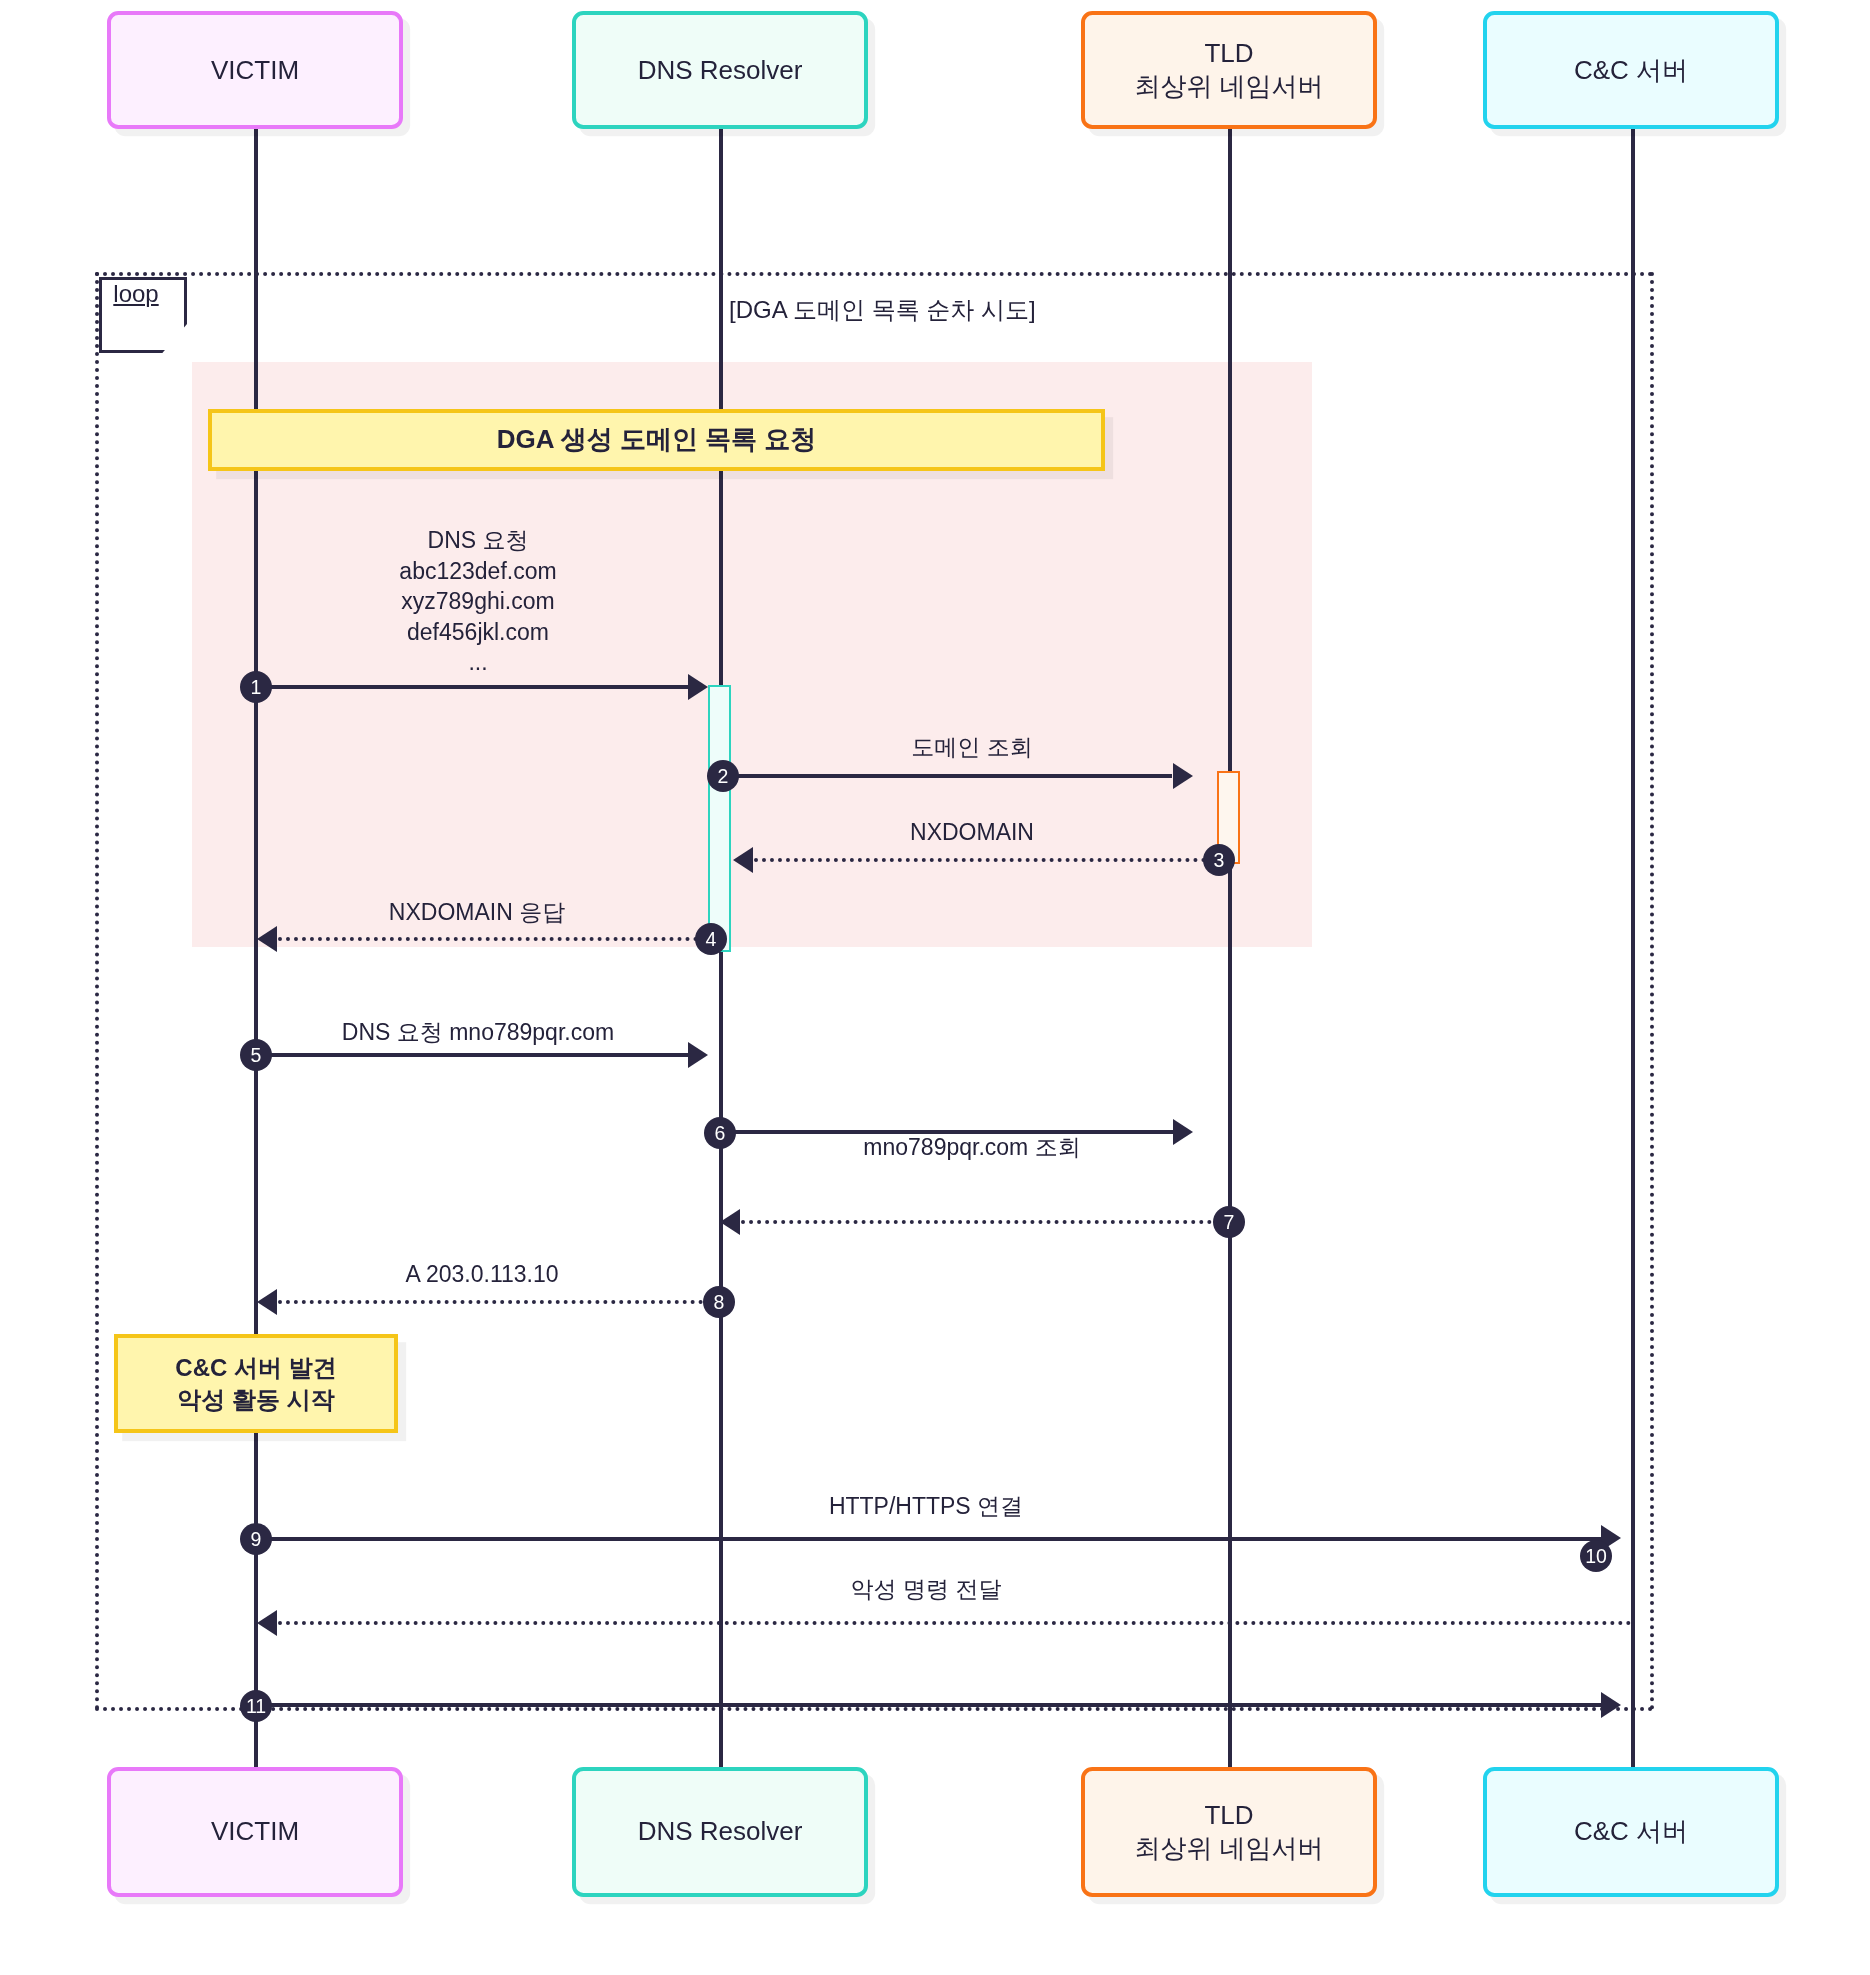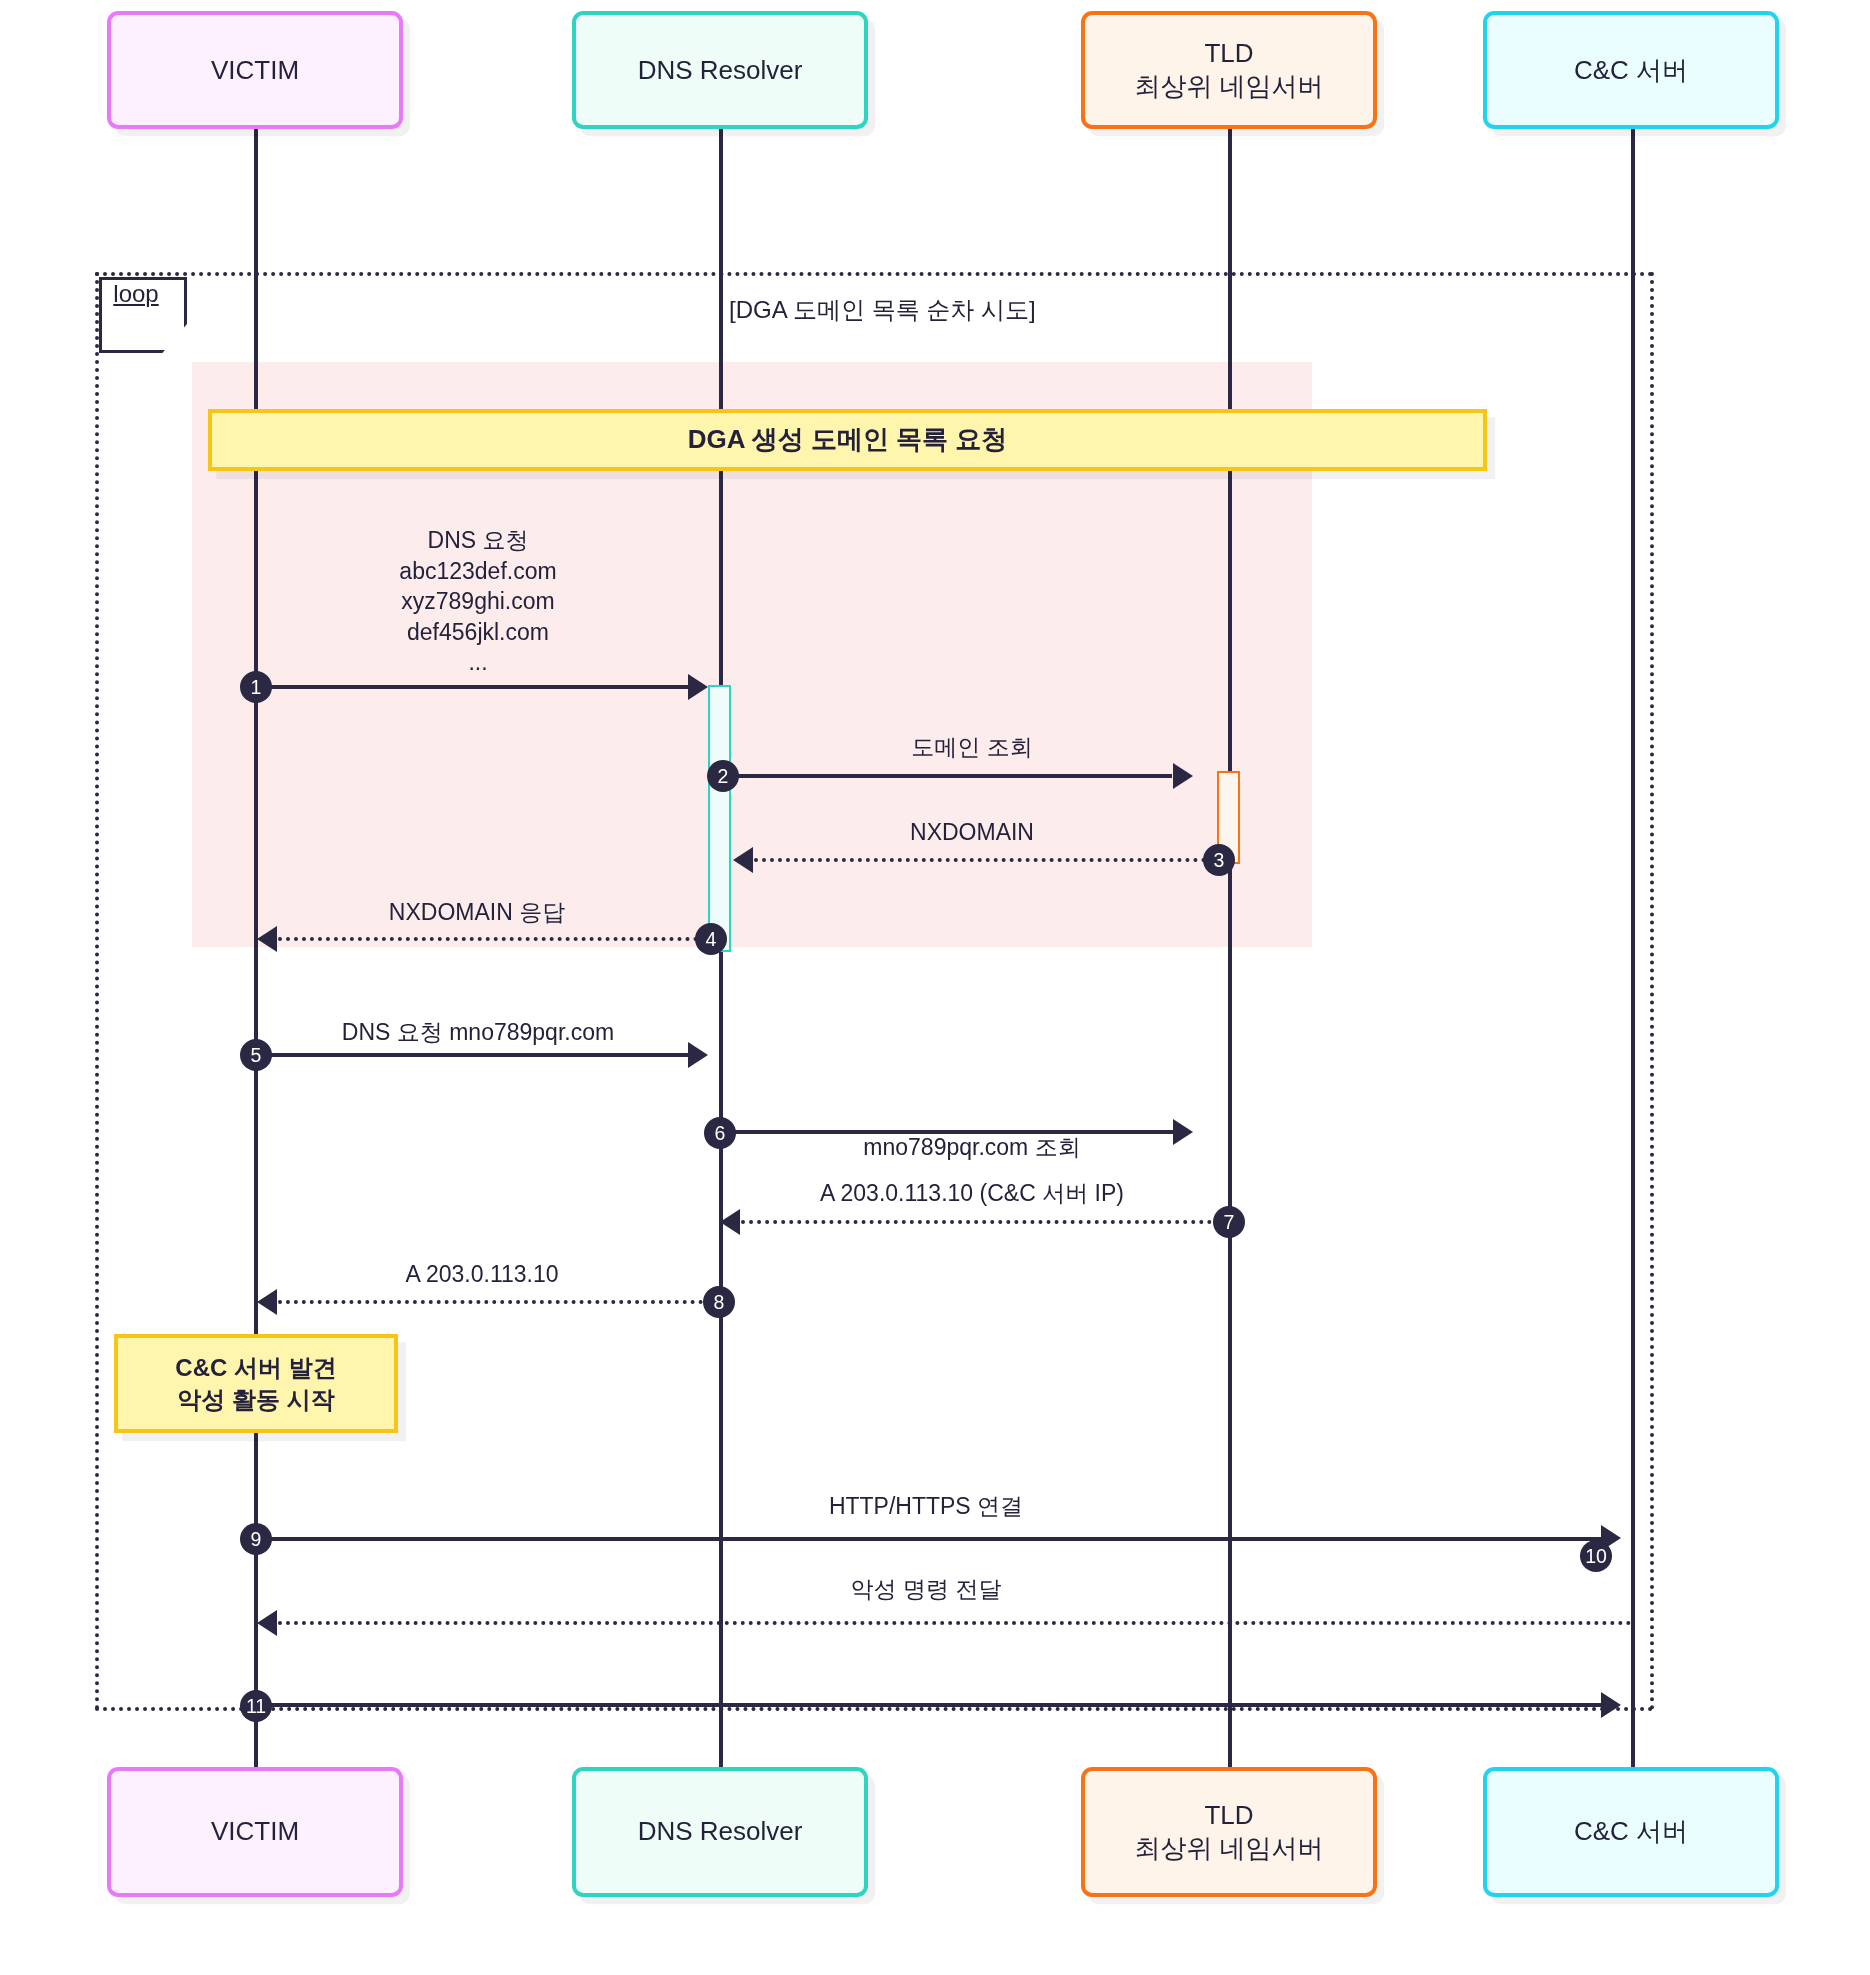--- a/index.html
+++ b/index.html
@@ -96,21 +96,21 @@
   </div>
 
   <div class="act" style="left:708px;top:685px;width:22.6px;height:267px;border-color:#2dd4bf;background:#eefdfa;"></div>
   <div class="act" style="left:1217px;top:771px;width:22.6px;height:93px;border-color:#f97316;background:#fef6ee;"></div>
 
   <div class="note" style="left:114px;top:1334px;width:284px;height:99px;font-size:24px;">
     <span>C&amp;C 서버 발견
 악성 활동 시작</span>
   </div>
 
-  <div class="note" style="left:208px;top:409px;width:1279px;height:62px;font-size:26px;">
+  <div class="note" style="left:208px;top:409px;width:897px;height:62px;font-size:26px;">
     <span>DGA 생성 도메인 목록 요청</span>
   </div>
 
   <div class="msglabel" style="left:478px;top:525px;width:391px;">DNS 요청
 abc123def.com
 xyz789ghi.com
 def456jkl.com
 ...</div>
   <div class="msgline" style="left:256px;top:685px;width:432px;"></div>
   <div class="arrowR" style="left:688px;top:674px;"></div>
@@ -134,21 +134,20 @@
   <div class="msglabel" style="left:478px;top:1017px;width:422px;">DNS 요청 mno789pqr.com</div>
   <div class="msgline" style="left:256px;top:1053px;width:432px;"></div>
   <div class="arrowR" style="left:688px;top:1042px;"></div>
   <div class="seqnum" style="left:256px;top:1055px;">5</div>
 
   <div class="msglabel" style="left:972px;top:1091px;width:442px;margin-top:41px;">mno789pqr.com 조회</div>
   <div class="msgline" style="left:720px;top:1130px;width:453px;"></div>
   <div class="arrowR" style="left:1173px;top:1119px;"></div>
   <div class="seqnum" style="left:720px;top:1133px;">6</div>
 
-  <div class="msglabel" style="left:972px;top:1178px;width:494px;">A 203.0.113.10 (C&amp;C 서버 IP)</div>
   <div class="msgline dotted" style="left:741px;top:1220px;width:487px;"></div>
   <div class="arrowL" style="left:720px;top:1209px;"></div>
   <div class="seqnum" style="left:1229px;top:1222px;">7</div>
 
   <div class="msglabel" style="left:482px;top:1259px;width:370px;">A 203.0.113.10</div>
   <div class="msgline dotted" style="left:278px;top:1300px;width:441px;"></div>
   <div class="arrowL" style="left:257px;top:1289px;"></div>
   <div class="seqnum" style="left:719px;top:1302px;">8</div>
 
   <div class="msglabel" style="left:926px;top:1491px;width:422px;">HTTP/HTTPS 연결</div>

